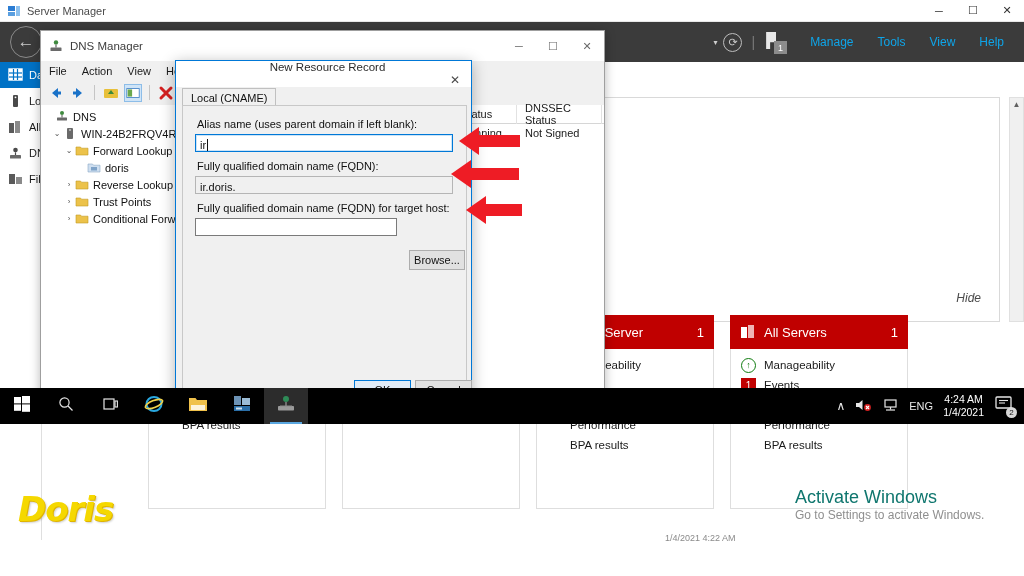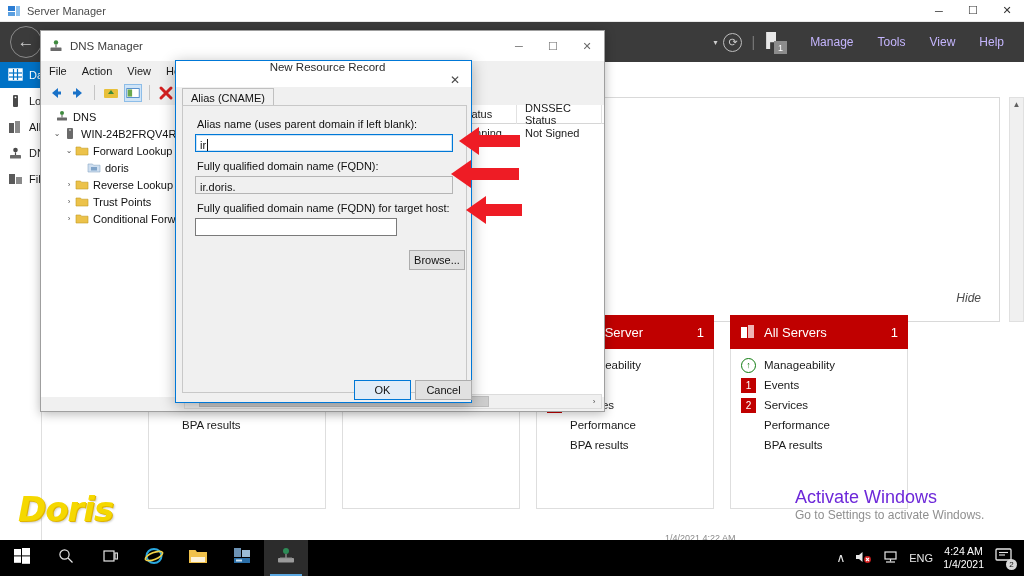--- a/index.html
+++ b/index.html
@@ -2,21 +2,21 @@
 <html><head>
 <meta charset="utf-8">
 <style>
   * { box-sizing: border-box; margin: 0; padding: 0; }
   html, body {
     width: 1024px; height: 576px;
     overflow: hidden;
     font-family: "Liberation Sans", sans-serif;
     background: #ffffff;
   }
-  #root { position: relative; width: 1024px; height: 576px; border-radius: 22px; }
+  #root { position: relative; width: 1024px; height: 424px; border-radius: 22px; }
 
   
   .sm-titlebar {
     position: absolute; left: 0; top: 0; width: 1024px; height: 22px;
     background: #ffffff; display: flex; align-items: center;
     border-bottom: 1px solid #e8e8e8;
   }
   .sm-titlebar .tb-icon {
     width: 14px; height: 14px; margin-left: 7px; margin-right: 6px;
     position: relative;
@@ -55,21 +55,21 @@
     position: absolute; left: 4px; top: 3px; width: 10px; height: 17px;
     background: #e8e8e8;
     clip-path: polygon(0 0, 100% 0, 100% 60%, 40% 60%, 40% 100%, 0 100%);
   }
   .flag-badge {
     position: absolute; right: 1px; bottom: 1px; width: 13px; height: 13px;
     background: #8c8c8c; color: #fff; font-size: 9px;
     display: flex; align-items: center; justify-content: center;
   }
   .hdr-menu {
-    color: #c4b5fd; font-size: 12px; padding: 0 12px; white-space: nowrap;
+    color: #0ea5e9; font-size: 12px; padding: 0 12px; white-space: nowrap;
   }
 
   
   .sm-sidebar {
     position: absolute; left: 0; top: 62px; width: 42px; height: 478px;
     background: #ffffff; border-right: 1px solid #dfdfdf;
   }
   .nav-item {
     height: 26px; display: flex; align-items: center; padding-left: 8px;
     gap: 6px; font-size: 11px; color: #1a1a1a; white-space: nowrap;
@@ -251,21 +251,21 @@
     position: absolute; left: 18px; top: 489px;
     font-family: "DejaVu Sans", sans-serif;
     font-size: 34px; font-weight: bold; font-style: italic;
     color: #f5d800; letter-spacing: -1px;
     text-shadow: 1px 1px 0 #e0b400, 2px 2px 2px rgba(0,0,0,0.18);
   }
   .activate-wm {
     position: absolute; left: 795px; top: 487px; color: #9b9b9b;
     text-align: left; pointer-events: none;
   }
-  .aw-title { font-size: 18px; line-height: 20px; color: #6d28d9; }
+  .aw-title { font-size: 18px; line-height: 20px; color: #0f766e; }
   .aw-sub { font-size: 12px; line-height: 16px; color: #8f8f8f; }
   .ts-text {
     position: absolute; left: 665px; top: 533px; font-size: 9px; color: #8a8a8a;
   }
 
   
   .taskbar {
     position: absolute; left: 0; bottom: 0; width: 1024px; height: 36px;
     background: #000000; display: flex; align-items: center;
   }
@@ -681,21 +681,21 @@
     </div>
   </div>
 
   <div class="nrr">
     <div class="nrr-title">
       <span class="n-text">New Resource Record</span>
       <span class="nrr-close">✕</span>
     </div>
 
     <div class="nrr-tabstrip">
-      <div class="nrr-tab">Alias (CNAME)</div>
+      <div class="nrr-tab">Local (CNAME)</div>
     </div>
 
     <div class="nrr-page">
       <div style="position:absolute;left:14px;top:12px;" class="nrr-label">Alias name (uses parent domain if left blank):</div>
       <div class="nrr-input focused" style="position:absolute;left:12px;top:28px;width:258px;">
         <span>ir</span>
           <span class="caret"></span>
       </div>
 
       <div style="position:absolute;left:14px;top:54px;" class="nrr-label">Fully qualified domain name (FQDN):</div>

